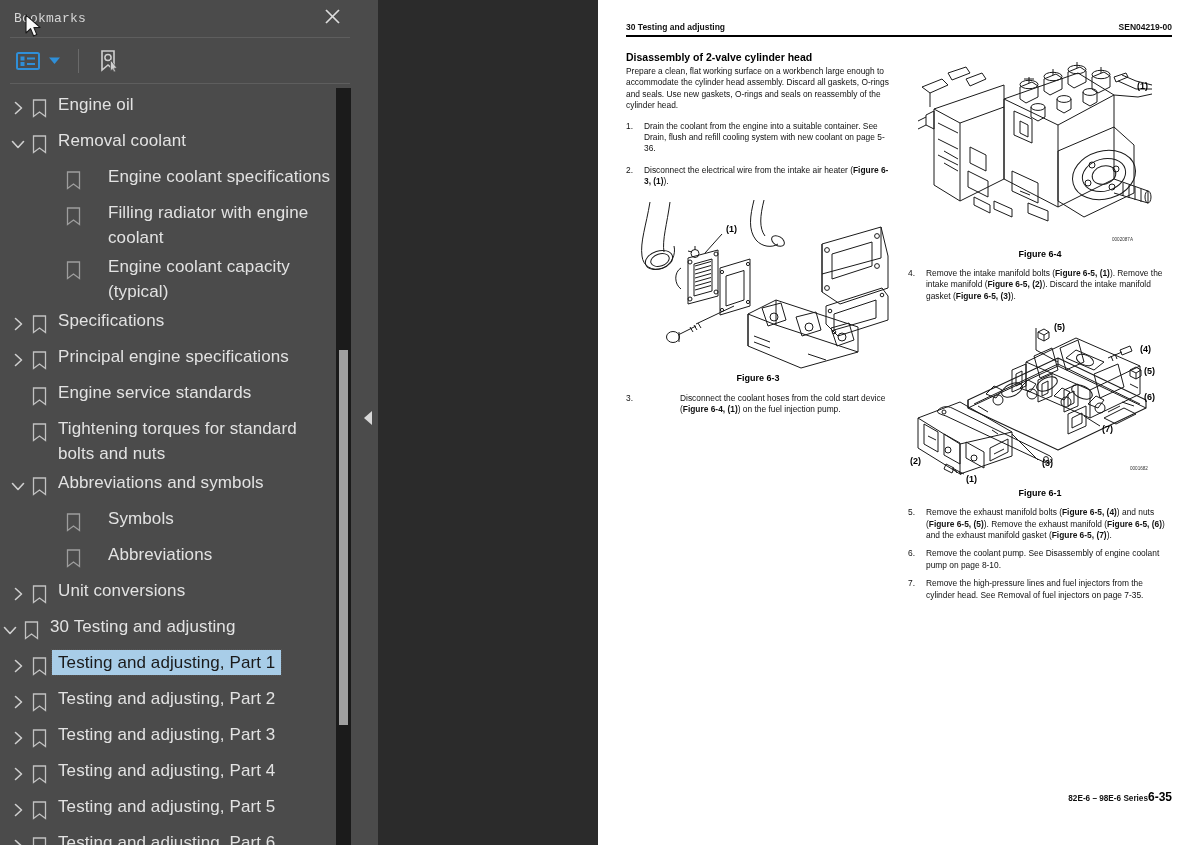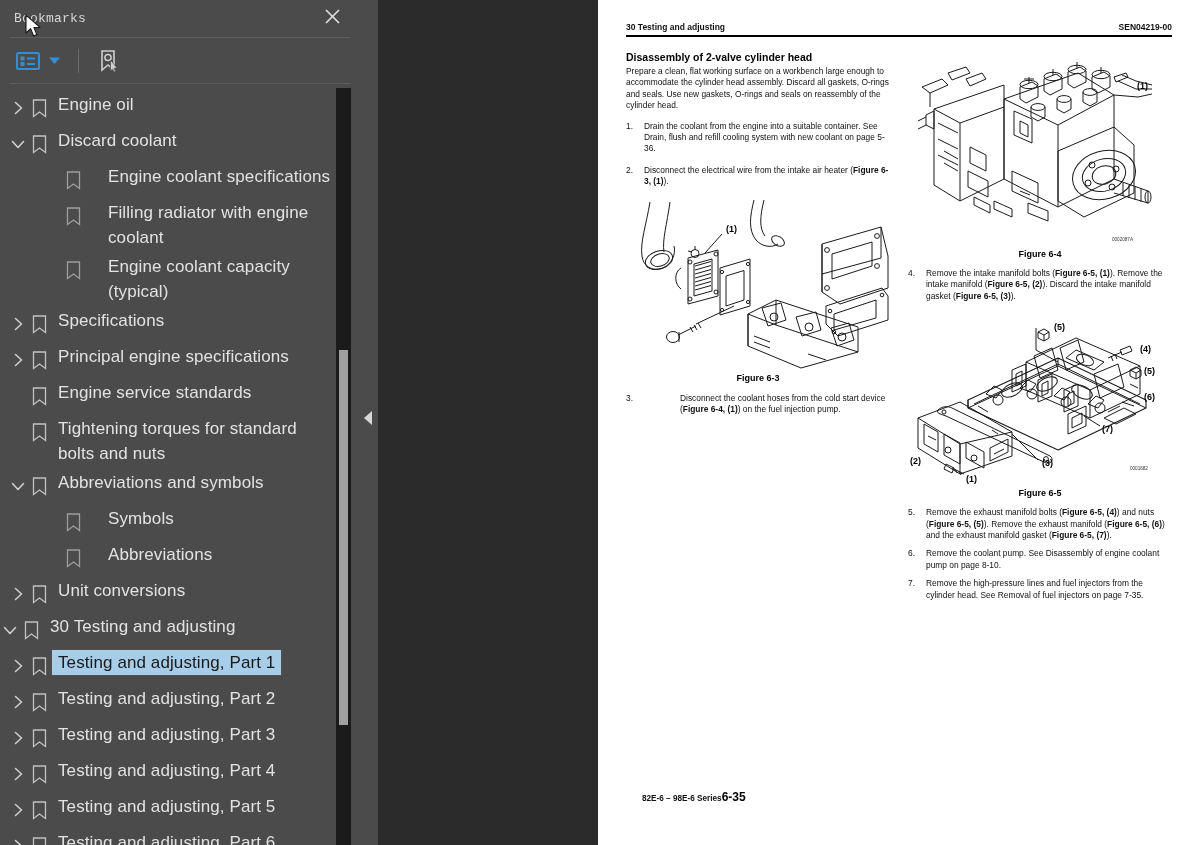--- a/index.html
+++ b/index.html
@@ -189,22 +189,22 @@
   }
 
   .figcap {
     text-align: center; font-size: 9px; font-weight: bold;
     color: #000; margin-top: 2px;
   }
   .fig { position: relative; }
   .fig svg { display: block; }
 
   .pg-foot {
-    position: absolute; left: 16px; bottom: 18px; width: 546px;
-    display: flex; justify-content: flex-start; align-items: baseline;
+    position: absolute; left: 0; bottom: 18px; width: 546px;
+    display: flex; justify-content: flex-end; align-items: baseline;
   }
   .pg-foot .l { font-size: 8.2px; font-weight: bold; color: #111; }
   .pg-foot .r { font-size: 12px; font-weight: bold; color: #000; }
 
   
   #cursor { position: absolute; left: 25px; top: 14px; pointer-events: none; z-index: 60; }
 </style>
 </head>
 <body>
 
@@ -269,21 +269,21 @@
             <div class="twisty">
               <svg width="14" height="11" viewBox="0 0 14 11">
                 <polyline points="1.5,2.5 7,8.5 12.5,2.5" fill="none" stroke="#cfcfcf" stroke-width="1.6" stroke-linecap="round" stroke-linejoin="round"></polyline>
               </svg>
             </div>
             <div class="bmicon">
               <svg width="15" height="19" viewBox="0 0 15 19">
                 <path d="M1.5 1 H13.5 V17.5 L7.5 13 L1.5 17.5 Z" fill="none" stroke="#c2c2c2" stroke-width="1.3"></path>
               </svg>
             </div>
-            <div class="label">Discard coolant</div>
+            <div class="label">Removal coolant</div>
           </div>
           <div class="node lvl1">
             <div class="twisty empty">
               <svg width="11" height="14" viewBox="0 0 11 14">
                 <polyline points="2.5,1.5 8.5,7 2.5,12.5" fill="none" stroke="#cfcfcf" stroke-width="1.6" stroke-linecap="round" stroke-linejoin="round"></polyline>
               </svg>
             </div>
             <div class="bmicon">
               <svg width="15" height="19" viewBox="0 0 15 19">
                 <path d="M1.5 1 H13.5 V17.5 L7.5 13 L1.5 17.5 Z" fill="none" stroke="#9e9e9e" stroke-width="1.3"></path>
@@ -786,21 +786,21 @@
                 <text x="232" y="44" font-family="Liberation Sans, sans-serif" font-size="9" font-weight="bold" fill="#000">(4)</text>
                 <text x="236" y="66" font-family="Liberation Sans, sans-serif" font-size="9" font-weight="bold" fill="#000">(5)</text>
                 <text x="236" y="92" font-family="Liberation Sans, sans-serif" font-size="9" font-weight="bold" fill="#000">(6)</text>
                 <text x="194" y="124" font-family="Liberation Sans, sans-serif" font-size="9" font-weight="bold" fill="#000">(7)</text>
                 <text x="134" y="158" font-family="Liberation Sans, sans-serif" font-size="9" font-weight="bold" fill="#000">(3)</text>
                 <text x="2" y="156" font-family="Liberation Sans, sans-serif" font-size="9" font-weight="bold" fill="#000">(2)</text>
                 <text x="58" y="174" font-family="Liberation Sans, sans-serif" font-size="9" font-weight="bold" fill="#000">(1)</text>
                 <text x="222" y="162" font-family="Liberation Sans, sans-serif" font-size="4.6" fill="#333">0001682</text>
               </svg>
             </div>
-            <div class="figcap">Figure 6-5</div>
+            <div class="figcap">Figure 6-1</div>
 
             <div class="step" style="display:flex;font-size:8.4px;line-height:11.4px;color:#111;margin-top:9px;">
               <span class="num" style="flex:0 0 18px;">5.</span>
               <span class="txt" style="flex:1 1 auto;"><span>Remove the exhaust manifold bolts (</span><span class="b">Figure 6-5, (4)</span><span>) and nuts (</span><span class="b">Figure 6-5, (5)</span><span>). Remove the exhaust manifold (</span><span class="b">Figure 6-5, (6)</span><span>) and the exhaust manifold gasket (</span><span class="b">Figure 6-5, (7)</span><span>).</span></span>
             </div>
 
             <div class="step" style="display:flex;font-size:8.4px;line-height:11.4px;color:#111;margin-top:7px;">
               <span class="num" style="flex:0 0 18px;">6.</span>
               <span class="txt" style="flex:1 1 auto;">Remove the coolant pump. See Disassembly of engine coolant pump on page 8-10.</span>
             </div>

